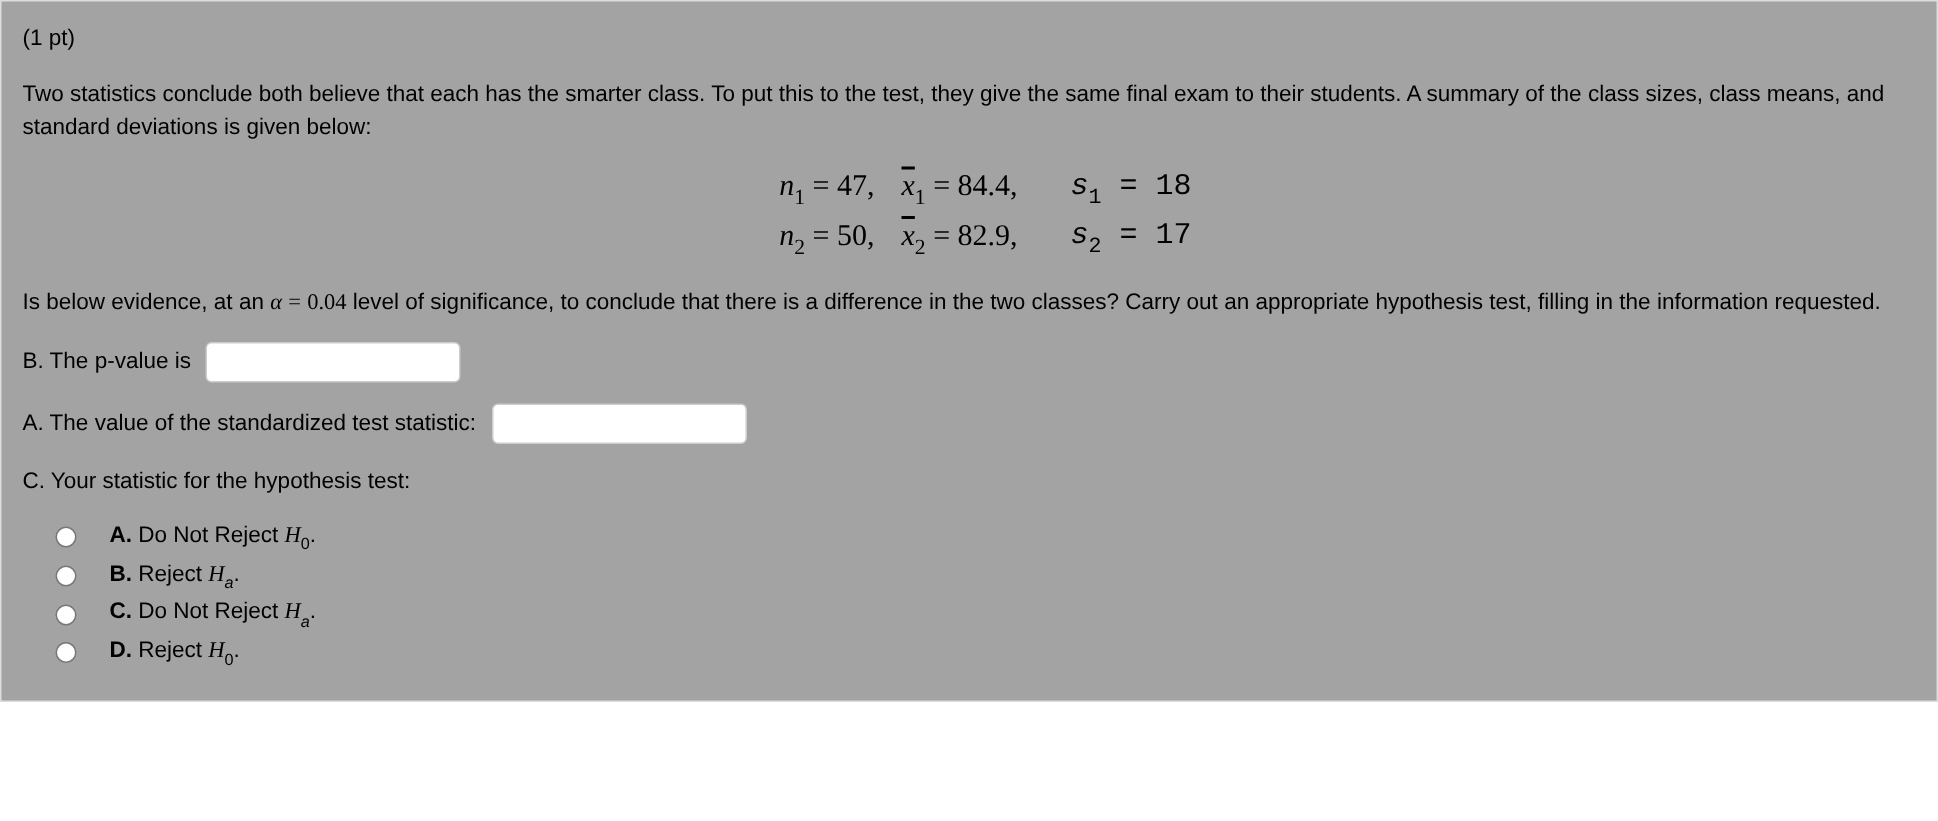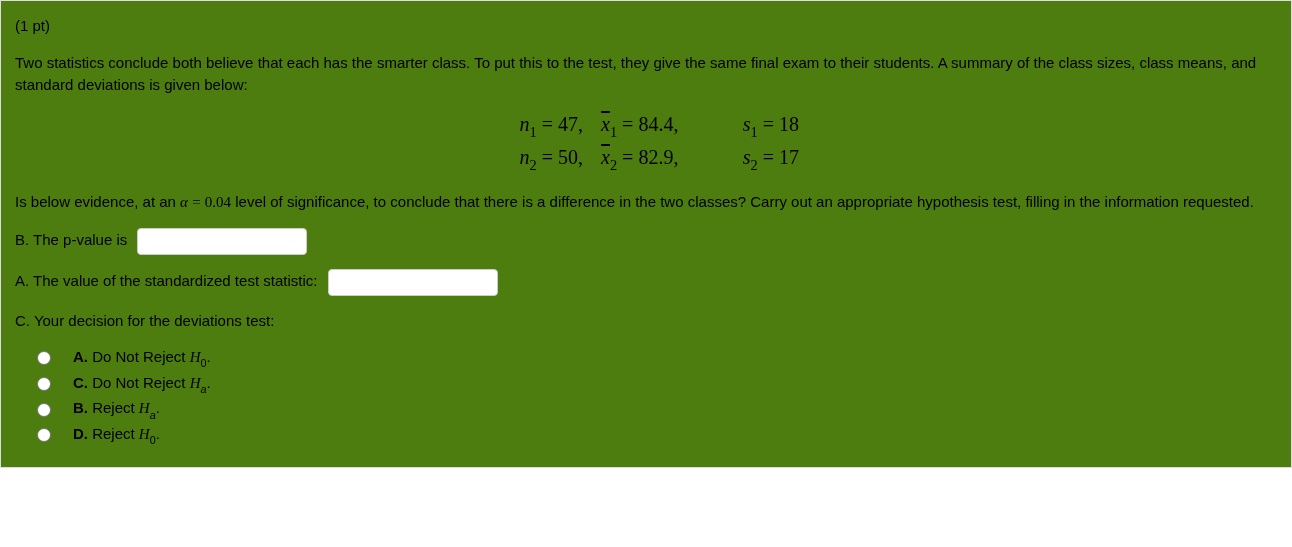--- a/index.html
+++ b/index.html
@@ -8,21 +8,21 @@
       padding: 0;
     }
     body {
       font-family: Arial, Helvetica, sans-serif;
       font-size: 15px;
       color: #000;
       background: #fff;
       padding: 0;
     }
     .container {
-      background: #4d7c0f;
+      background: #a3a3a3;
       border: 1px solid #ddd;
       padding: 14px 14px 18px 14px;
       line-height: 1.5;
     }
     .points {
       margin-bottom: 14px;
     }
     .prompt-para {
       margin-bottom: 6px;
     }
@@ -36,21 +36,21 @@
     .math-line {
       display: flex;
       justify-content: center;
       gap: 18px;
     }
     .math-cell {
       min-width: 90px;
     }
     .math-cell-n { text-align: right; }
     .math-cell-x { text-align: left; }
-    .math-cell-s { text-align: right; }
+    .math-cell-s { text-align: center; font-family: Liberation Mono, monospace; }
     .ital { font-style: italic; }
     .sub { font-size: 0.72em; vertical-align: sub; position: relative; top: 0.1em; }
     .bar { text-decoration: overline; }
     .q-part {
       margin-top: 14px;
     }
     .bold { font-weight: bold; }
     .answer-input {
       border: 1px solid #ccc;
       border-radius: 4px;
@@ -135,40 +135,40 @@
     <span>B. The p-value is</span>
     <input type="text" class="answer-input" style="">
   </div>
 
   <div class="q-part">
     <span>A. The value of the standardized test statistic:</span>
     <input type="text" class="answer-input" style="">
   </div>
 
   <div class="q-part">
-    <span>C. Your decision for the deviations test:</span>
+    <span>C. Your statistic for the hypothesis test:</span>
   </div>
 
   <div class="options">
     <div class="option-row">
       <div class="radio"></div>
       <span>
         <span class="bold">A.</span><span> Do Not Reject </span><span class="H-sub">H</span><span class="sub">0</span><span>.</span>
       </span>
     </div>
     <div class="option-row">
       <div class="radio"></div>
       <span>
-        <span class="bold">C.</span><span> Do Not Reject </span><span class="H-sub">H</span><span class="sub ital">a</span><span>.</span>
+        <span class="bold">B.</span><span> Reject </span><span class="H-sub">H</span><span class="sub ital">a</span><span>.</span>
       </span>
     </div>
     <div class="option-row">
       <div class="radio"></div>
       <span>
-        <span class="bold">B.</span><span> Reject </span><span class="H-sub">H</span><span class="sub ital">a</span><span>.</span>
+        <span class="bold">C.</span><span> Do Not Reject </span><span class="H-sub">H</span><span class="sub ital">a</span><span>.</span>
       </span>
     </div>
     <div class="option-row">
       <div class="radio"></div>
       <span>
         <span class="bold">D.</span><span> Reject </span><span class="H-sub">H</span><span class="sub">0</span><span>.</span>
       </span>
     </div>
   </div>
 

